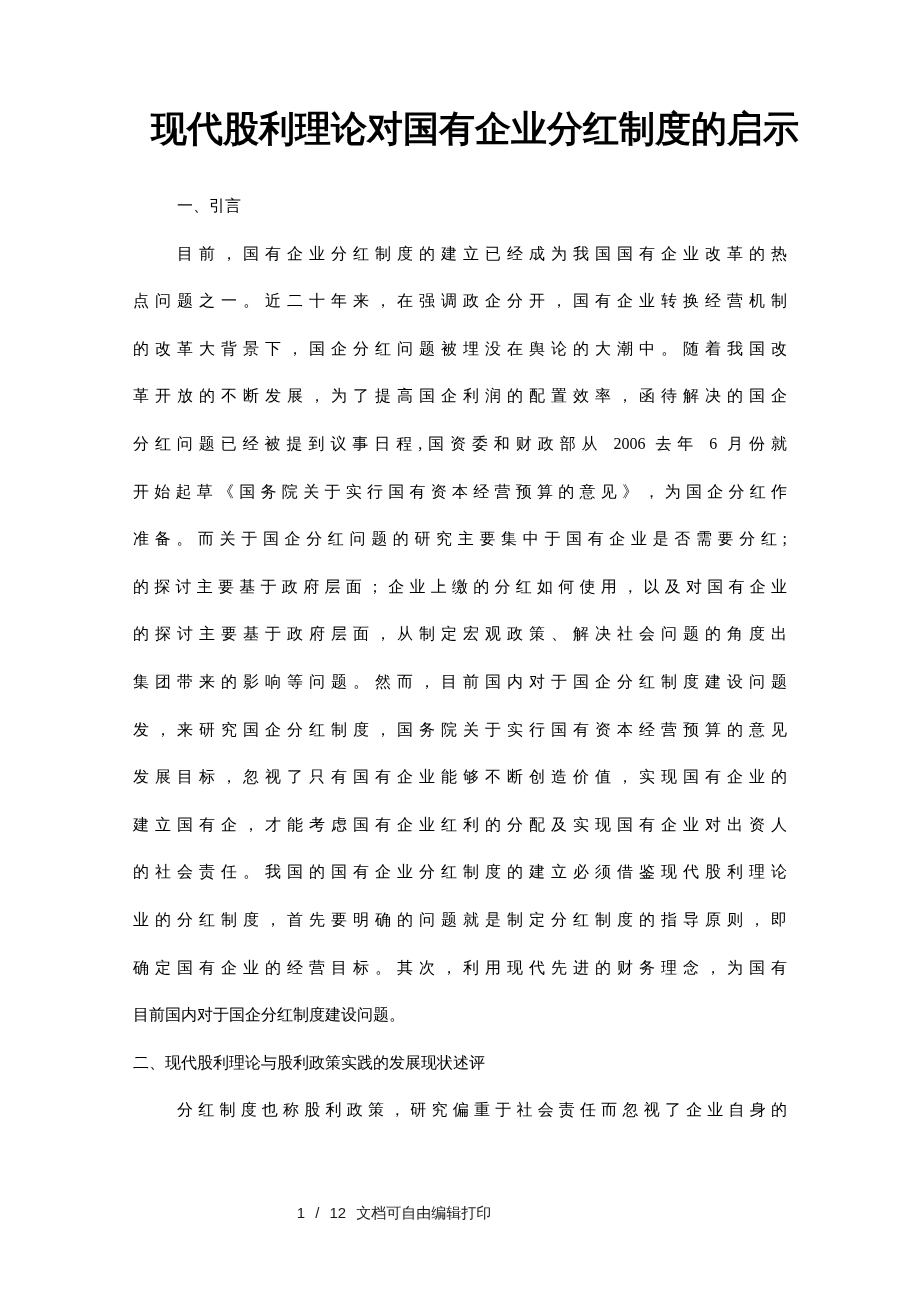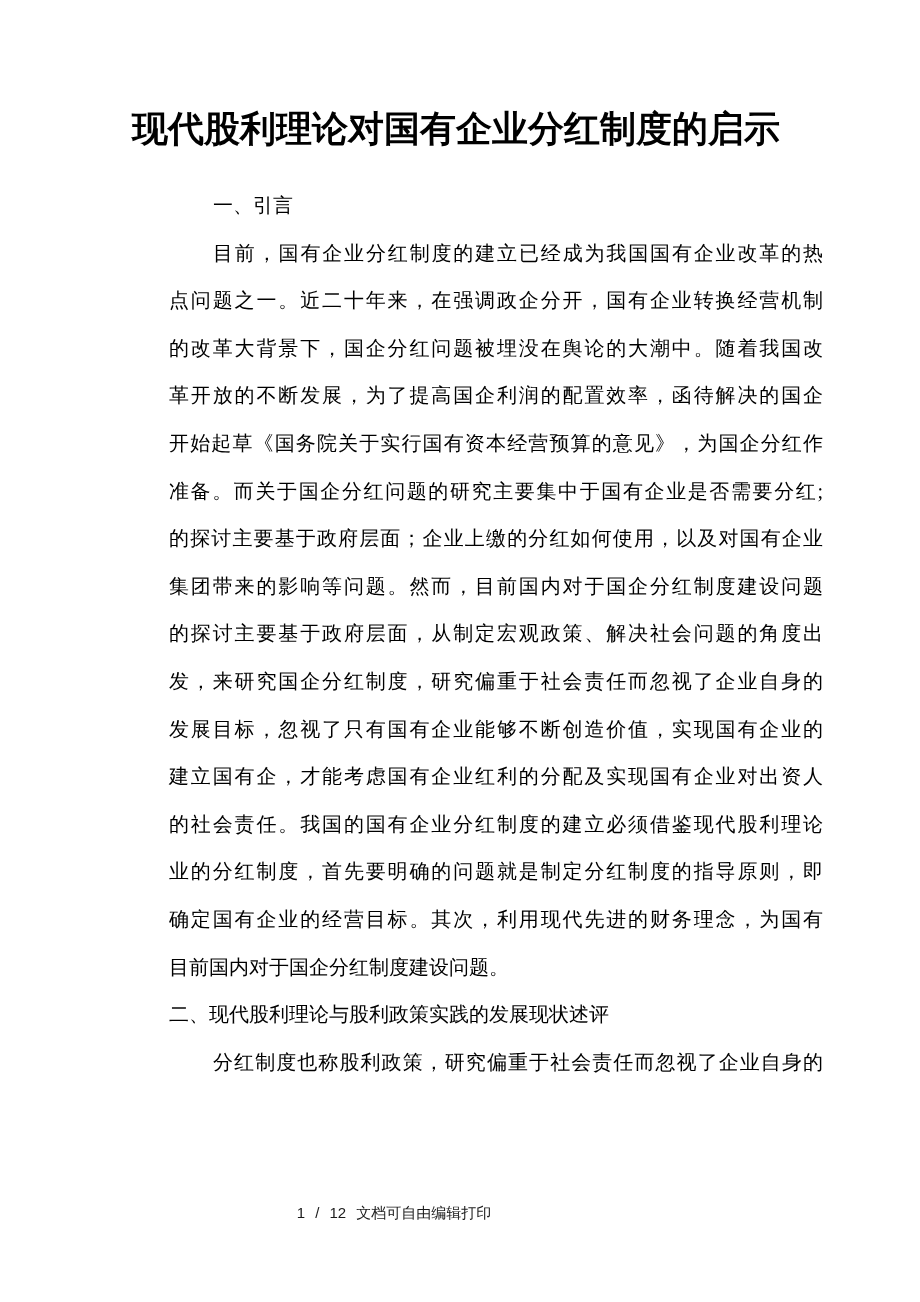--- a/index.html
+++ b/index.html
@@ -12,38 +12,37 @@
     width: 920px;
     height: 1302px;
     background: #ffffff;
     color: #000000;
     font-family: "Liberation Serif", serif;
     overflow: hidden;
   }
   .doc-title {
     position: absolute;
     top: 104px;
-    left: 129px;
+    left: 148px;
     width: 654px;
     margin: 0;
     font-family: "Liberation Sans", sans-serif;
     font-size: 36px;
     font-weight: bold;
     line-height: 50px;
     text-align: center;
     white-space: nowrap;
   }
   .body-text {
     position: absolute;
     top: 182px;
     left: 133px;
     width: 654px;
-    font-size: 20px;
+    font-size: 16px;
     line-height: 47.6px;
-    margin-left: 36px;
   }
   .line {
     height: 47.6px;
     white-space: nowrap;
   }
   .line.just {
     white-space: normal;
     text-align: justify;
     text-align-last: justify;
     text-justify: inter-character;
@@ -74,26 +73,27 @@
 
   <h1 class="doc-title">现代股利理论对国有企业分红制度的启示</h1>
 
   <div class="body-text">
     <div class="line indent">一、引言</div>
 
     <div class="line just indent">目前，国有企业分红制度的建立已经成为我国国有企业改革的热</div>
     <div class="line just">点问题之一。近二十年来，在强调政企分开，国有企业转换经营机制</div>
     <div class="line just">的改革大背景下，国企分红问题被埋没在舆论的大潮中。随着我国改</div>
     <div class="line just">革开放的不断发展，为了提高国企利润的配置效率，函待解决的国企</div>
+    <div class="line just">分红问题已经被提到议事日程,国资委和财政部从 2006 去年 6 月份就</div>
     <div class="line just">开始起草《国务院关于实行国有资本经营预算的意见》，为国企分红作</div>
     <div class="line just">准备。而关于国企分红问题的研究主要集中于国有企业是否需要分红;</div>
     <div class="line just">的探讨主要基于政府层面；企业上缴的分红如何使用，以及对国有企业</div>
+    <div class="line just">的探讨主要基于政府层面，从制定宏观政策、解决社会问题的角度出</div>
     <div class="line just">集团带来的影响等问题。然而，目前国内对于国企分红制度建设问题</div>
-    <div class="line just">的探讨主要基于政府层面，从制定宏观政策、解决社会问题的角度出</div>
-    <div class="line just">发，来研究国企分红制度，研究偏重于社会责任而忽视了企业自身的</div>
+    <div class="line just">发，来研究国企分红制度，国务院关于实行国有资本经营预算的意见</div>
     <div class="line just">发展目标，忽视了只有国有企业能够不断创造价值，实现国有企业的</div>
     <div class="line just">建立国有企，才能考虑国有企业红利的分配及实现国有企业对出资人</div>
     <div class="line just">的社会责任。我国的国有企业分红制度的建立必须借鉴现代股利理论</div>
     <div class="line just">业的分红制度，首先要明确的问题就是制定分红制度的指导原则，即</div>
     <div class="line just">确定国有企业的经营目标。其次，利用现代先进的财务理念，为国有</div>
     <div class="line">目前国内对于国企分红制度建设问题。</div>
 
     <div class="line">二、现代股利理论与股利政策实践的发展现状述评</div>
     <div class="line just indent">分红制度也称股利政策，研究偏重于社会责任而忽视了企业自身的</div>
   </div>

